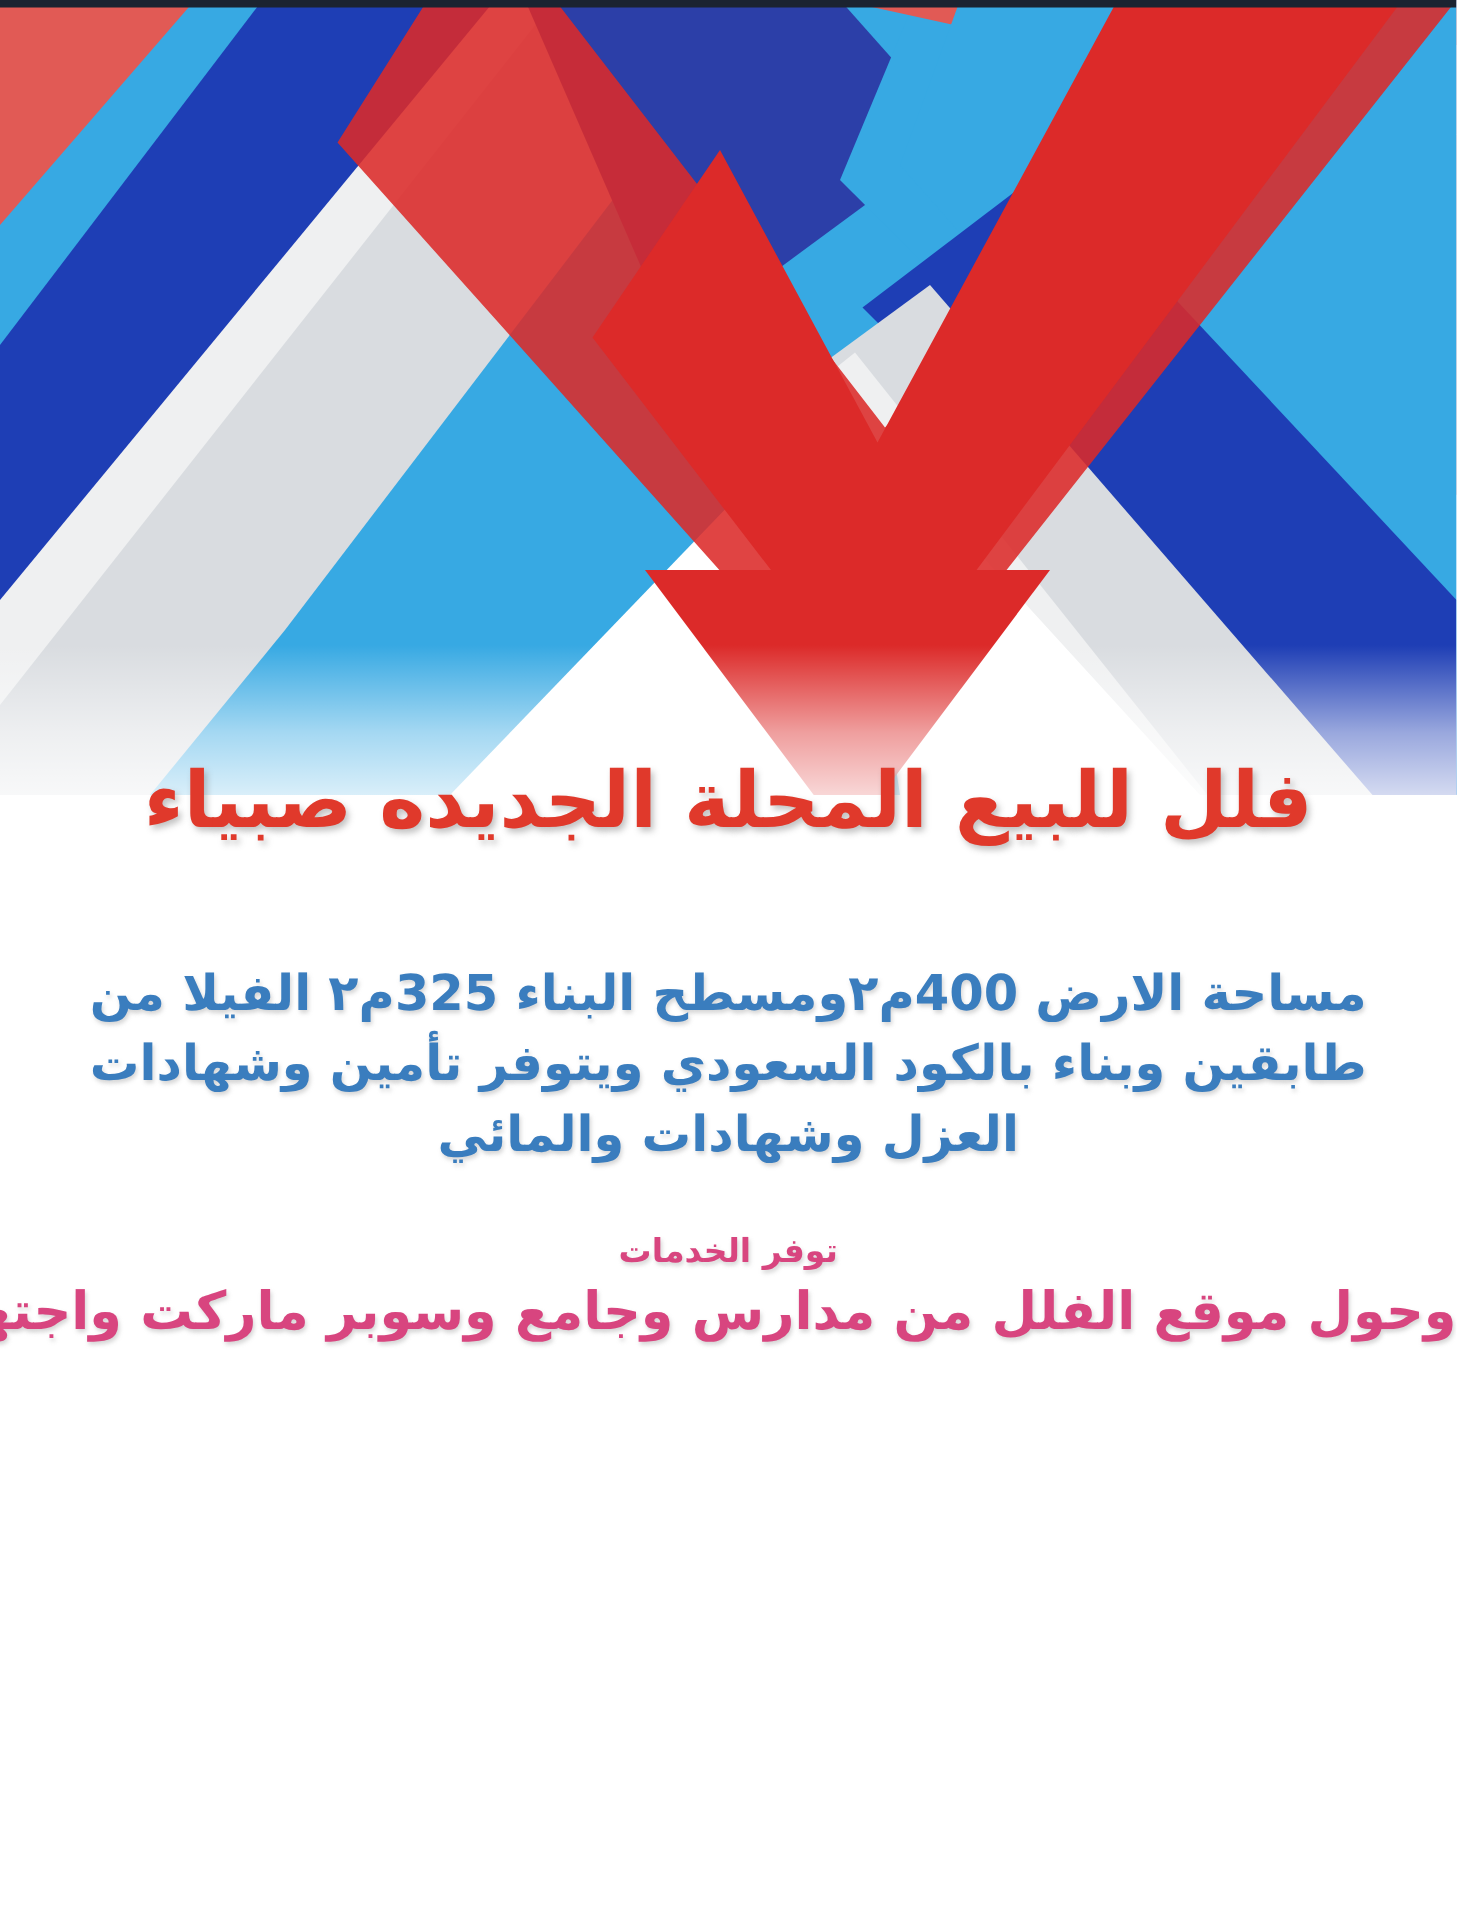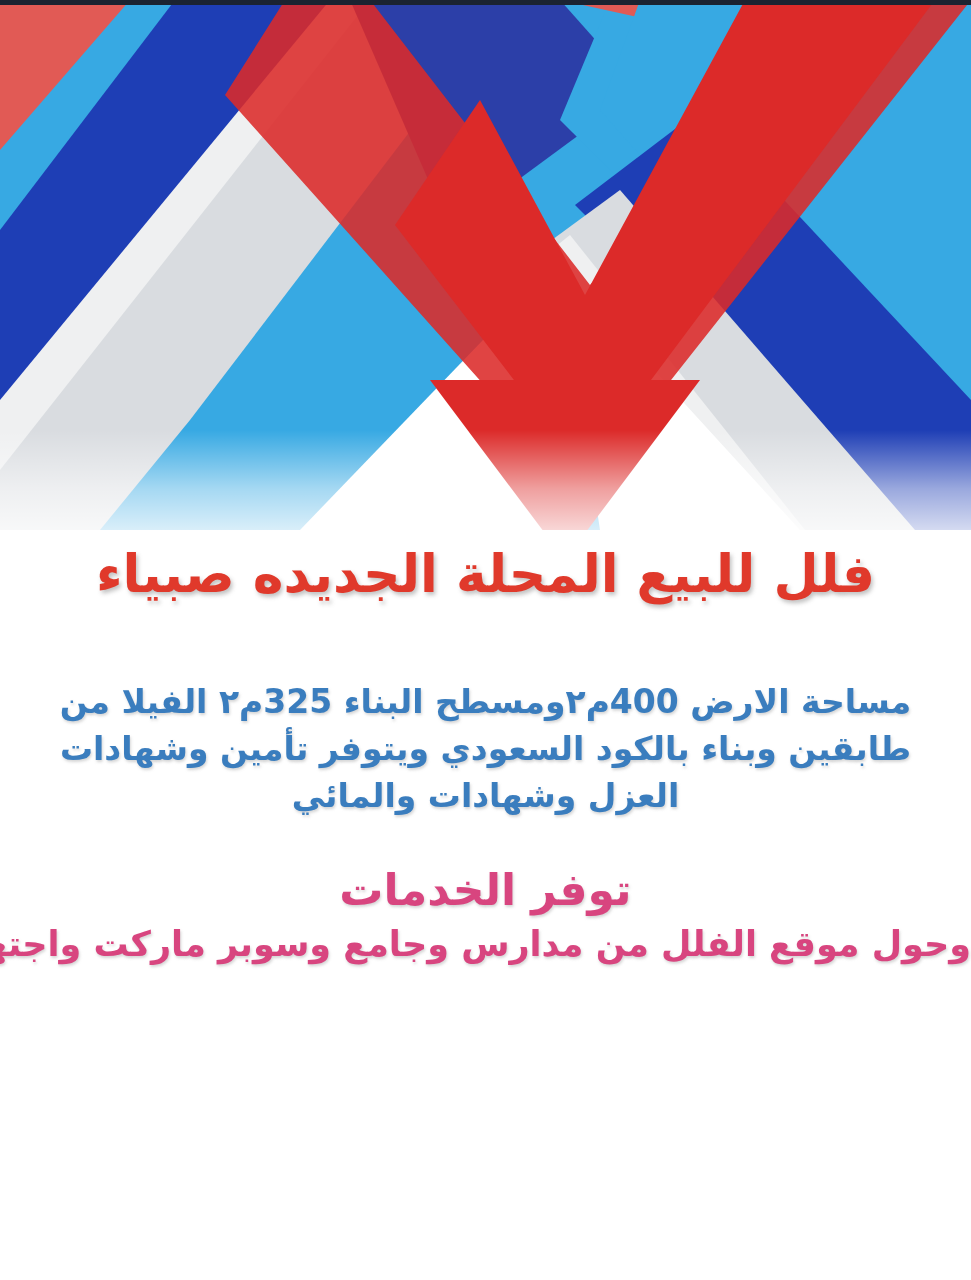--- a/index.html
+++ b/index.html
@@ -38,21 +38,20 @@
   }
 
   
   .content{
     position:absolute;
     left:0;
     top:505px;
     width:971px;
     direction:rtl;
     text-align:center;
-    margin-top:40px;
   }
 
   .headline{
     color:#E0392B;
     font-size:52px;
     font-weight:700;
     line-height:1.15;
     letter-spacing:0px;
     margin:0 18px;
     text-shadow:2px 3px 4px rgba(120,120,120,0.45);
@@ -67,21 +66,21 @@
     font-weight:700;
     line-height:1.42;
     margin:0 52px;
     text-shadow:1px 2px 3px rgba(150,150,150,0.40);
   }
 
   .spacer-b{height:42px;}
 
   .services-title{
     color:#D8457F;
-    font-size:44px;
+    font-size:22px;
     font-weight:700;
     line-height:1.3;
     text-shadow:1px 2px 3px rgba(150,150,150,0.40);
   }
 
   .services-body{
     color:#D8457F;
     font-size:35px;
     font-weight:700;
     line-height:1.34;

